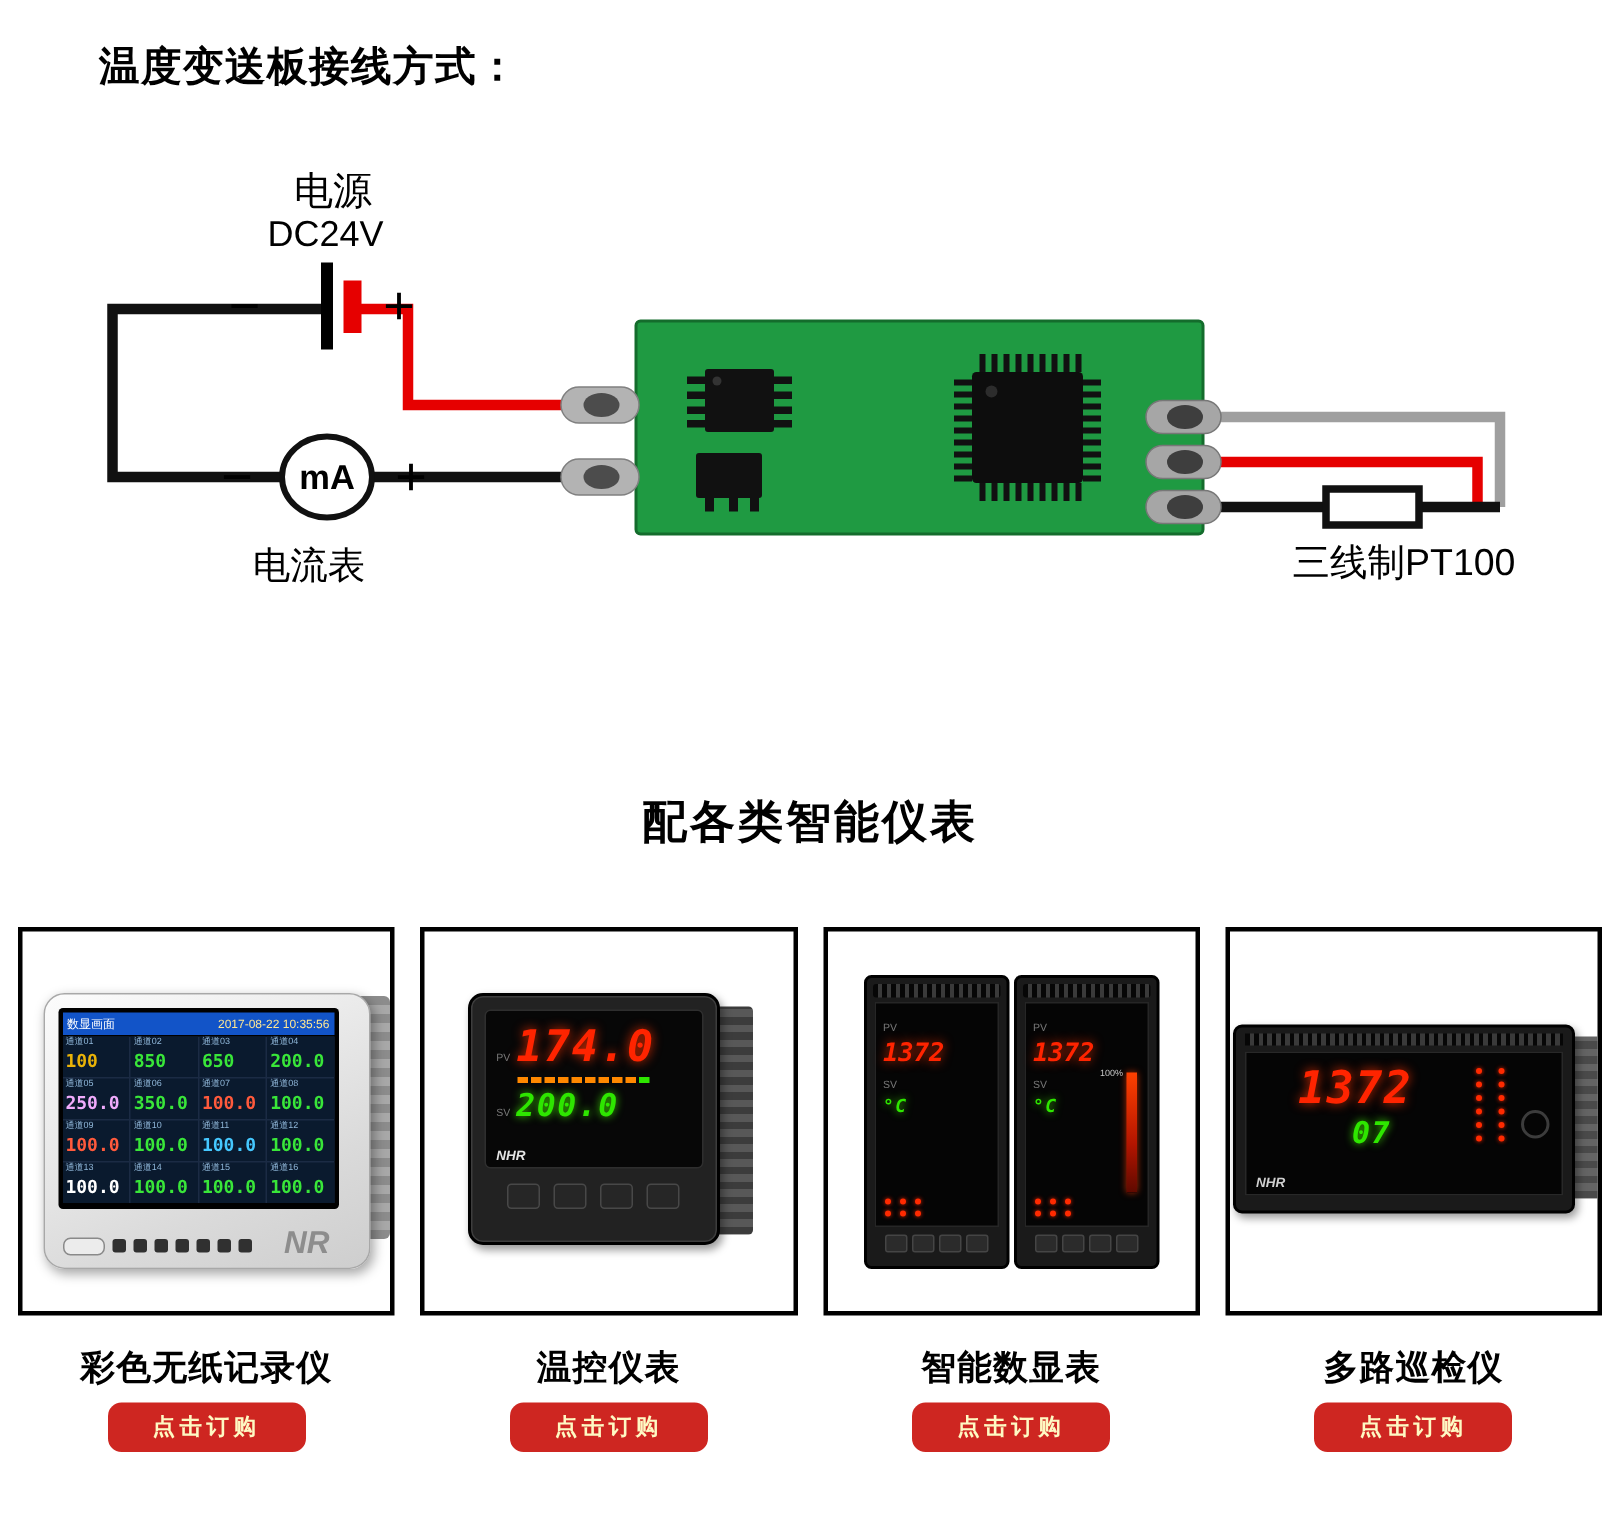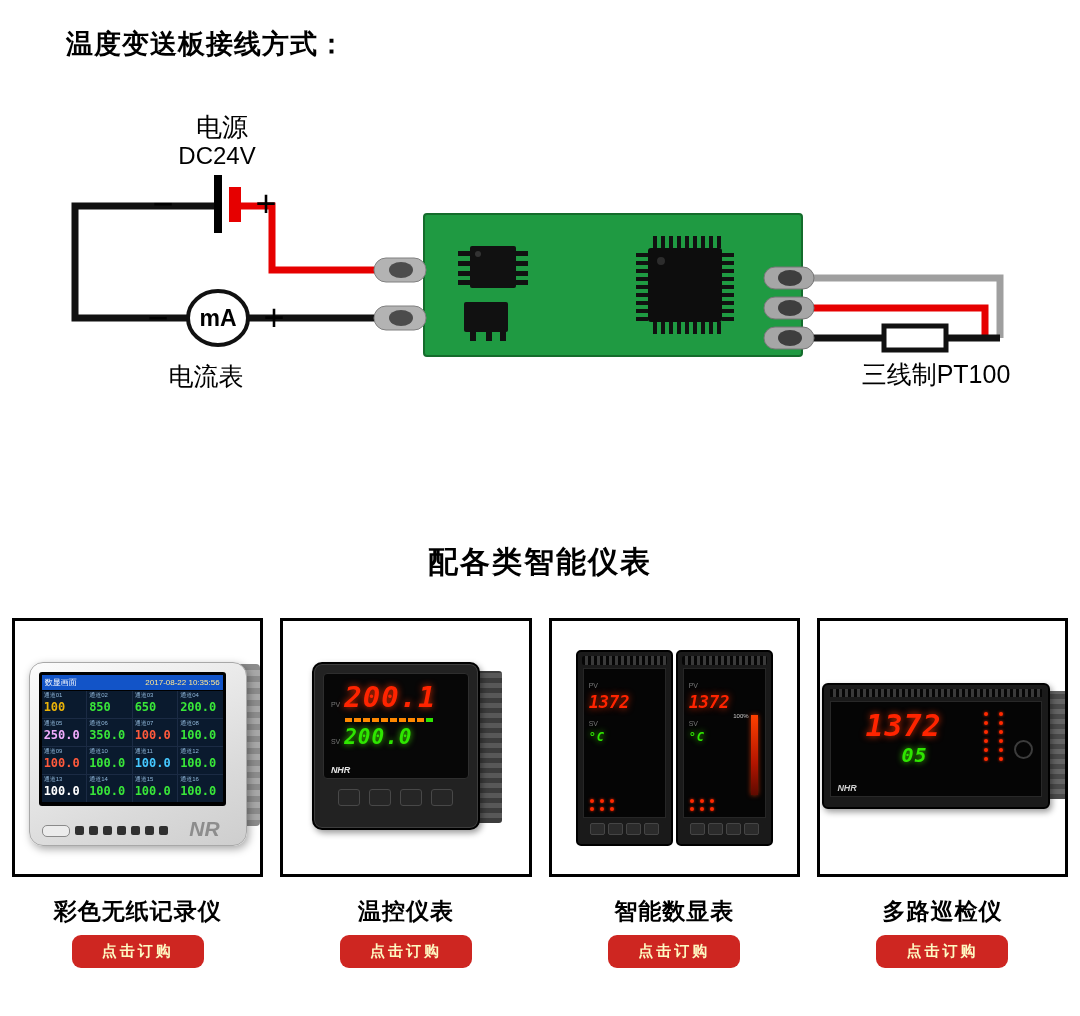--- a/index.html
+++ b/index.html
@@ -18,21 +18,21 @@
   .t23{font-size:23px;font-weight:bold;}
   .t25{font-size:25px;}
   .w-black{fill:none;stroke:#111;stroke-width:7;}
   .w-red{fill:none;stroke:#e60000;stroke-width:7;}
   .w-gray{fill:none;stroke:#9f9f9f;stroke-width:7;}
 
   
   .big-title{position:absolute;top:402px;left:0;width:100%;text-align:center;
              font-size:60px;font-weight:900;letter-spacing:3px;}
   .subtitle{position:absolute;top:528px;left:0;width:100%;text-align:center;
-            font-size:30px;font-weight:600;letter-spacing:2px;margin-top:14px;}
+            font-size:30px;font-weight:600;letter-spacing:2px;}
 
   
   .products{position:absolute;top:618px;left:12px;right:12px;display:flex;gap:17px;}
   .product-col{flex:1;display:flex;flex-direction:column;align-items:center;min-width:0;}
   .card{width:100%;height:259px;border:3px solid #000;background:#fff;box-sizing:border-box;
         display:flex;align-items:center;justify-content:center;position:relative;overflow:hidden;}
   .product-name{margin-top:19px;font-size:23px;font-weight:600;letter-spacing:1px;white-space:nowrap;}
   .order-btn{margin-top:8px;background:#ce2621;color:#fef9c3;border:none;border-radius:9px;
              font-family:inherit;font-size:15px;font-weight:bold;letter-spacing:3px;
              padding:7px 30px;cursor:pointer;}
@@ -338,21 +338,21 @@
     </div>
 
     <div class="product-col">
       <div class="card">
         <div class="tc">
           <div class="tc-rail"></div>
           <div class="tc-body">
             <div class="tc-face">
               <div class="tc-row">
                 <span class="tag">PV</span>
-                <span class="disp red tc-pv">200.1</span>
+                <span class="disp red tc-pv">174.0</span>
               </div>
               <div class="tc-ticks">
                 <span class="tick"></span>
                   <span class="tick"></span>
                   <span class="tick"></span>
                   <span class="tick"></span>
                   <span class="tick"></span>
                   <span class="tick"></span>
                   <span class="tick"></span>
                   <span class="tick"></span>
@@ -436,21 +436,21 @@
     </div>
 
     <div class="product-col">
       <div class="card">
         <div class="sc">
           <div class="sc-rail"></div>
           <div class="sc-body">
             <div class="sc-fins"></div>
             <div class="sc-face">
               <div class="disp red sc-pv">1372</div>
-              <div class="disp green sc-ch">05</div>
+              <div class="disp green sc-ch">07</div>
               <div class="sc-brand">NHR</div>
               <div class="sc-leds">
                 <span class="led"></span>
                   <span class="led"></span>
                 <span class="led"></span>
                   <span class="led"></span>
                 <span class="led"></span>
                   <span class="led"></span>
                 <span class="led"></span>
                   <span class="led"></span>

